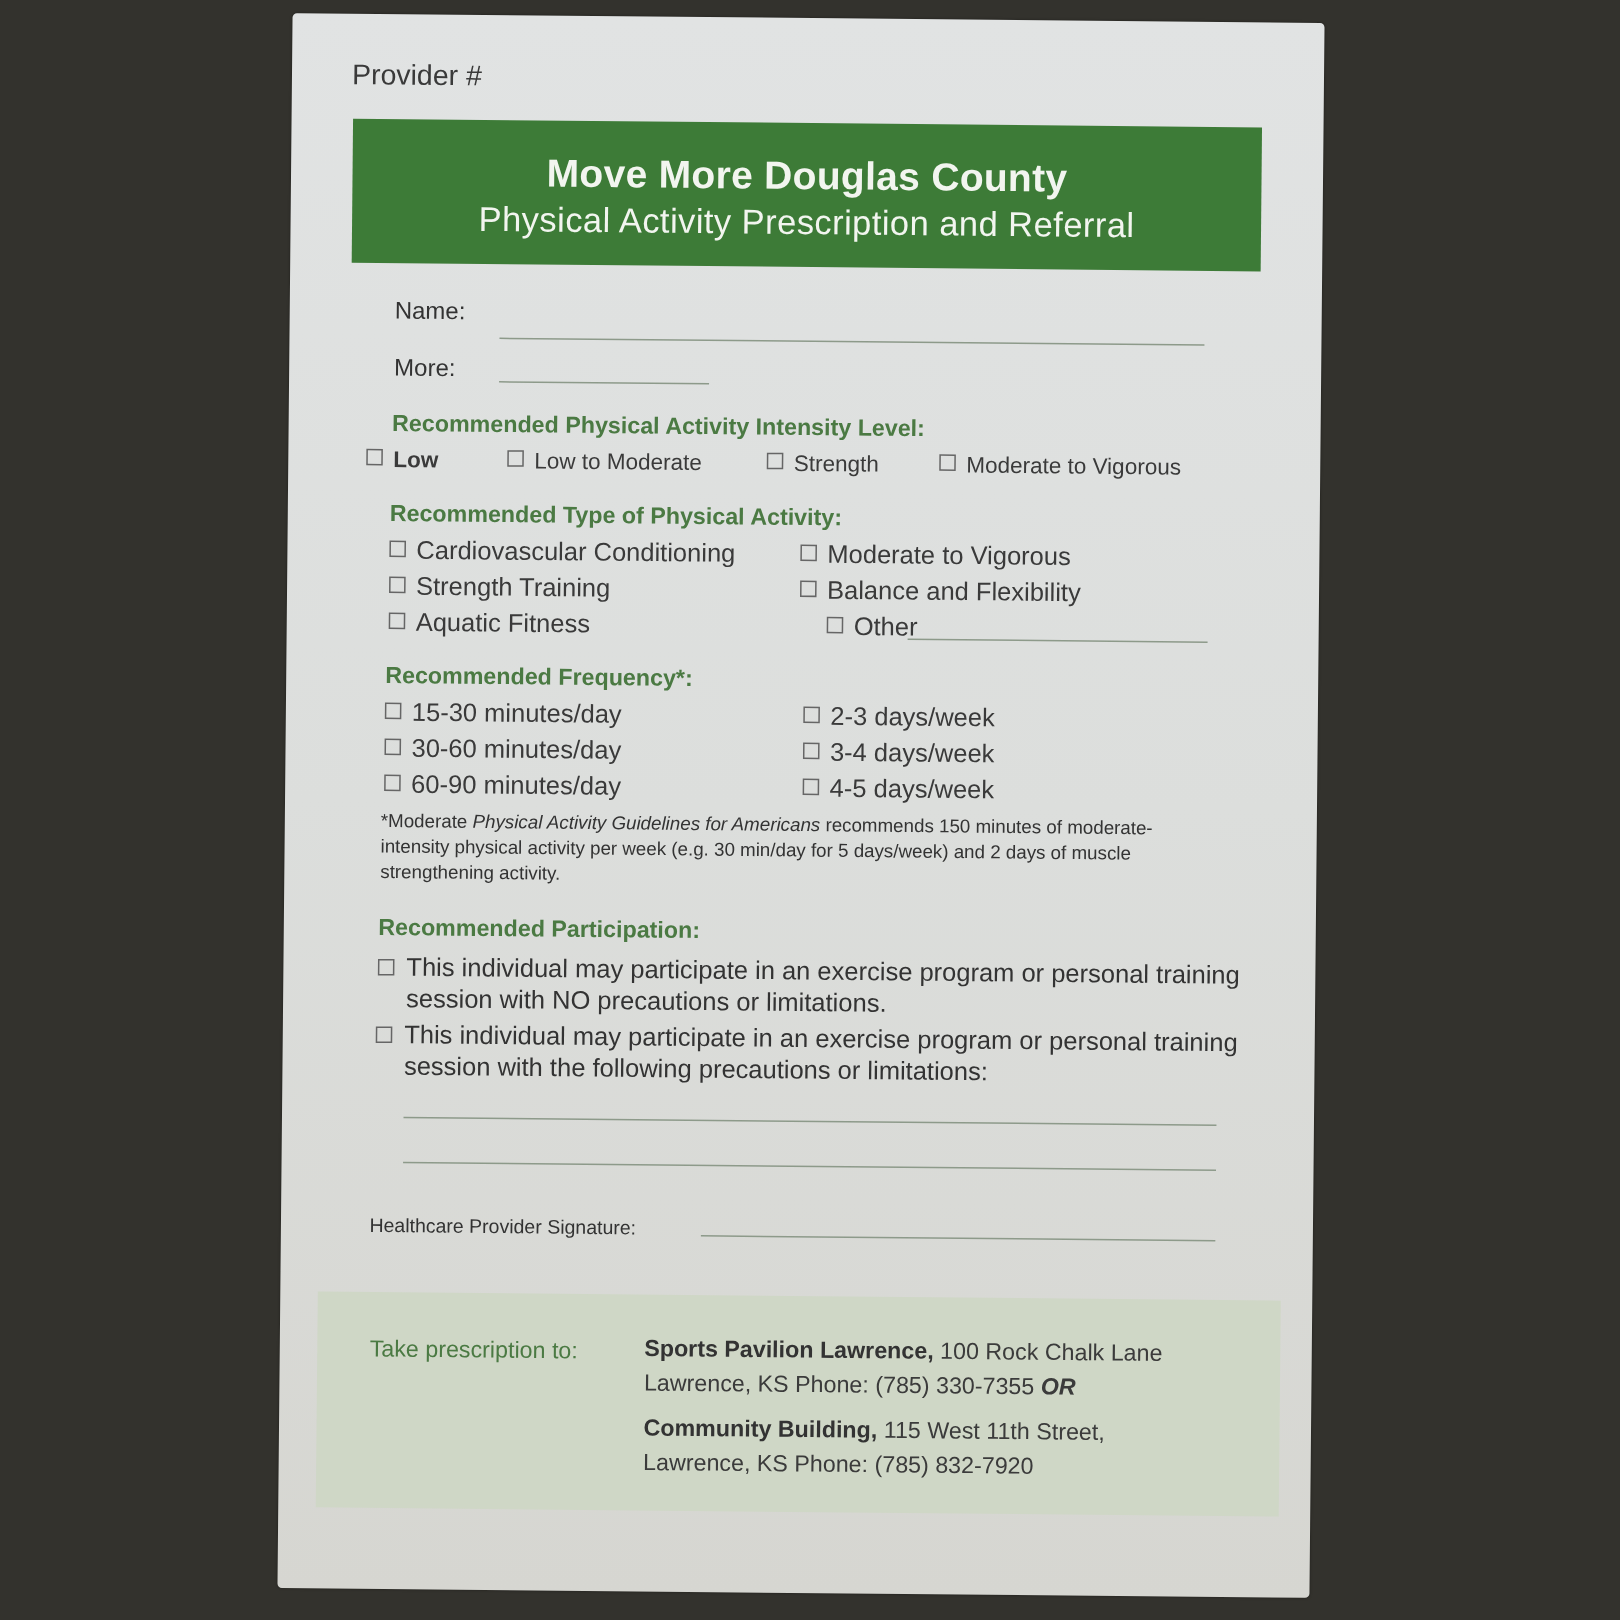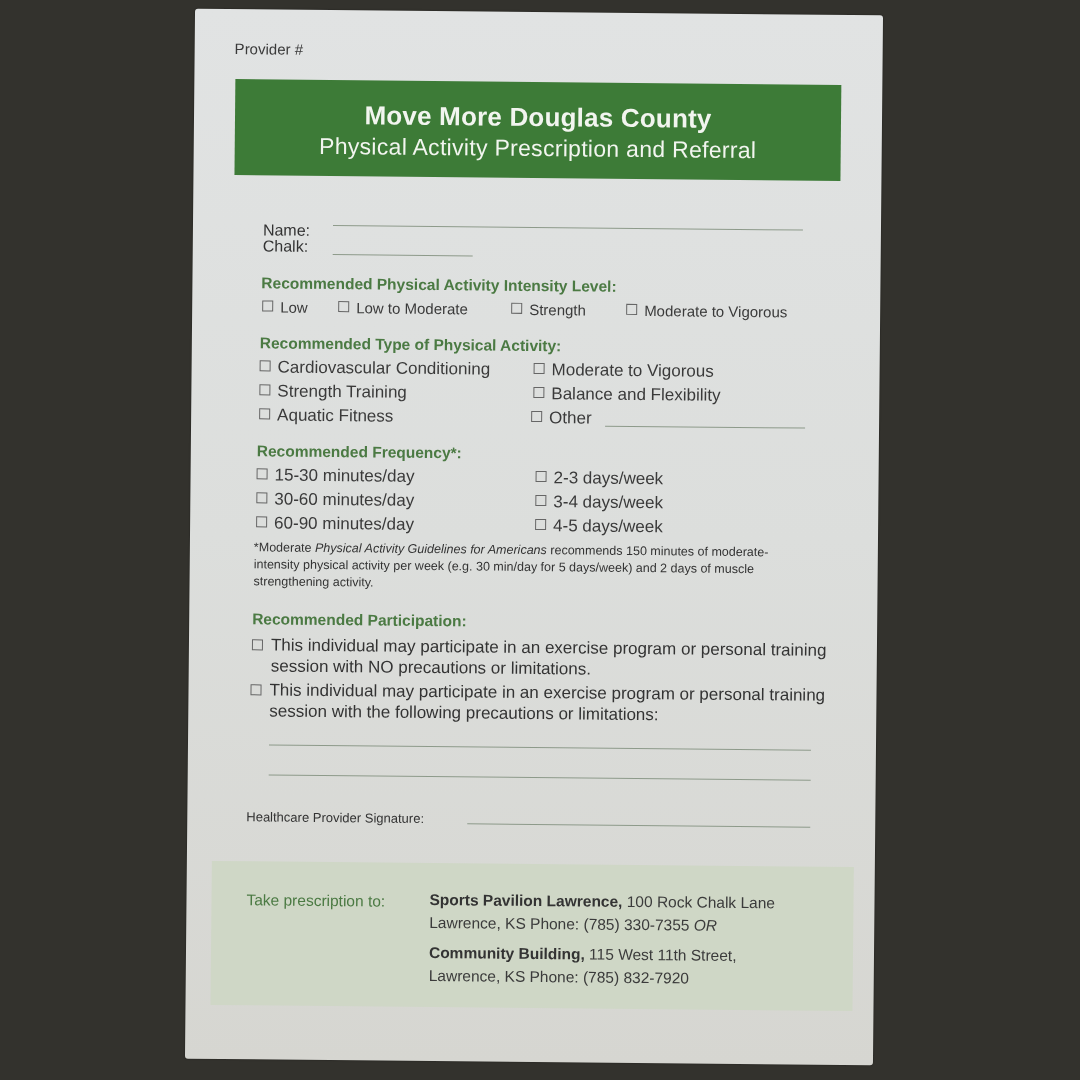--- a/index.html
+++ b/index.html
@@ -23,21 +23,21 @@
       background: linear-gradient(180deg, #e1e3e3 0%, #dcdedc 50%, #d6d6d1 100%);
       border-radius: 3px;
       transform: rotate(0.55deg);
       transform-origin: 50% 50%;
       box-shadow: 0 0 2px rgba(0,0,0,0.4);
     }
     .abs { position: absolute; }
 
     .provider {
       left: 40px; top: 31px;
-      font-size: 15px;
+      font-size: 19px;
       color: #3a3a3a;
     }
 
     .header-band {
       left: 41px; top: 70px;
       width: 606px; height: 96px;
       background: #3d7b37;
       color: #f2f5ef;
       text-align: center;
     }
@@ -121,42 +121,42 @@
       font-size: 15.5px;
       color: #4b7a43;
     }
     .addr {
       left: 218px;
       font-size: 15.5px;
       color: #3b3b3b;
       line-height: 23px;
     }
     .addr b { font-weight: bold; color: #333; }
-    .addr i { font-style: italic; }
+    .addr i { font-style: italic; font-weight: bold; }
   </style>
 </head>
 <body>
 
 <div class="paper">
 
   <div class="abs provider">Provider #</div>
 
   <div class="abs header-band">
     <div class="header-title">Move More Douglas County</div>
     <div class="header-sub">Physical Activity Prescription and Referral</div>
   </div>
 
-  <div class="abs field-row" style="left:70px; top:212px;text-align:right;">Name:</div>
+  <div class="abs field-row" style="left:70px; top:190px;text-align:right;">Name:</div>
   <div class="field-line" style="left:140px; top:215px; width:470px;"></div>
 
-  <div class="abs field-row" style="left:70px; top:228px;">Chalk:</div>
+  <div class="abs field-row" style="left:70px; top:228px;">More:</div>
   <div class="field-line" style="left:140px; top:244px; width:140px;"></div>
 
   <div class="abs section-head" style="left:69px; top:265px;">Recommended Physical Activity Intensity Level:</div>
-  <div class="abs opt opt-sm" style="left:70px; top:289px;">
+  <div class="abs opt opt-sm" style="left:52px; top:289px;font-weight:bold;">
     <span class="box"></span><span>Low</span>
   </div>
   <div class="abs opt opt-sm" style="left:146px; top:289px;">
     <span class="box"></span><span>Low to Moderate</span>
   </div>
   <div class="abs opt opt-sm" style="left:319px; top:289px;">
     <span class="box"></span><span>Strength</span>
   </div>
   <div class="abs opt opt-sm" style="left:434px; top:289px;">
     <span class="box"></span><span>Moderate to Vigorous</span>
@@ -171,21 +171,21 @@
   </div>
   <div class="abs opt opt-md" style="left:68px; top:396px;">
     <span class="box"></span><span>Aquatic Fitness</span>
   </div>
   <div class="abs opt opt-md" style="left:342px; top:348px;">
     <span class="box"></span><span>Moderate to Vigorous</span>
   </div>
   <div class="abs opt opt-md" style="left:342px; top:372px;">
     <span class="box"></span><span>Balance and Flexibility</span>
   </div>
-  <div class="abs opt opt-md" style="left:340px; top:396px;">
+  <div class="abs opt opt-md" style="left:360px; top:396px;">
     <span class="box"></span><span>Other</span>
   </div>
   <div class="field-line" style="left:414px; top:413px; width:200px;"></div>
 
   <div class="abs section-head" style="left:66px; top:433px;">Recommended Frequency*:</div>
   <div class="abs opt opt-md" style="left:66px; top:456px;">
     <span class="box"></span><span>15-30 minutes/day</span>
   </div>
   <div class="abs opt opt-md" style="left:66px; top:480px;">
     <span class="box"></span><span>30-60 minutes/day</span>

